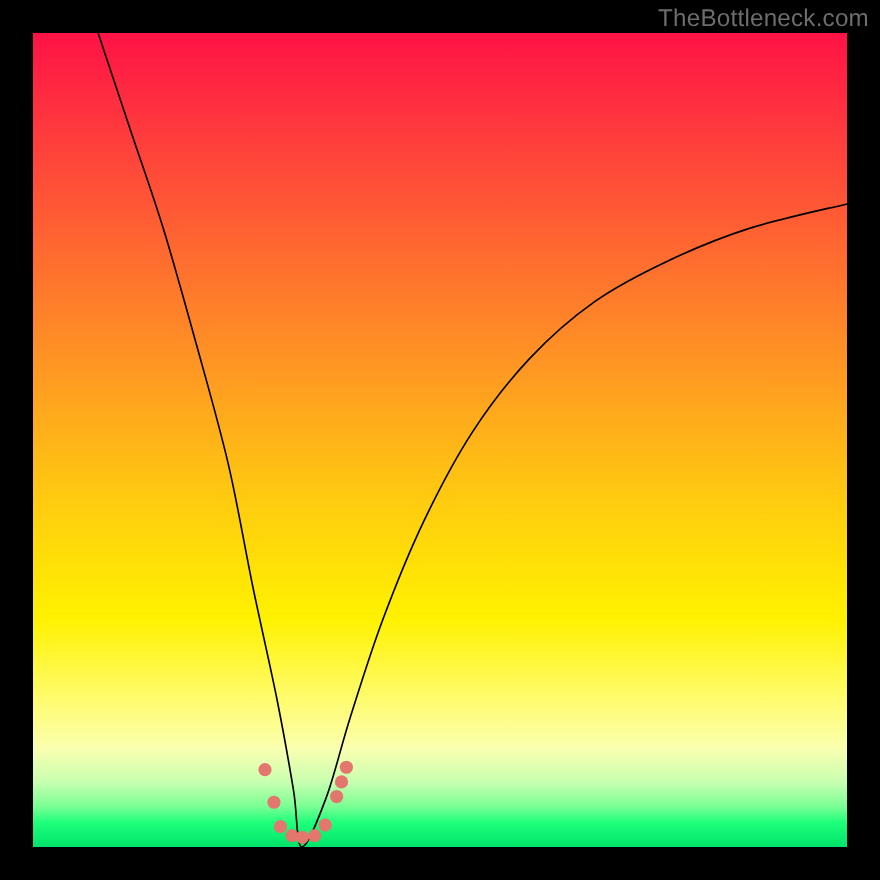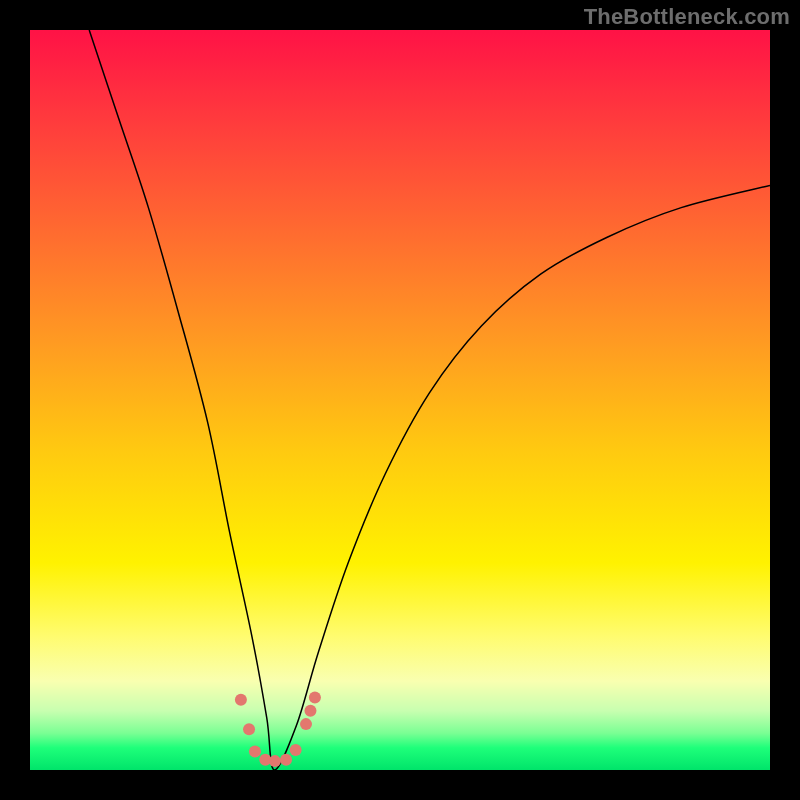--- a/index.html
+++ b/index.html
@@ -31,21 +31,21 @@
       #1eff7a 97%,
       #00e46a 100%
     );
   }
   .watermark {
     position: absolute;
     top: 4px;
     right: 10px;
     font-family: Arial, Helvetica, sans-serif;
     font-size: 22px;
-    font-weight: 700;
+    font-weight: 400;
     color: #6d6d6d;
     letter-spacing: 0.2px;
     user-select: none;
   }
   svg.curve {
     position: absolute;
     left: 0; top: 0;
     width: 100%;
     height: 100%;
     overflow: visible;

